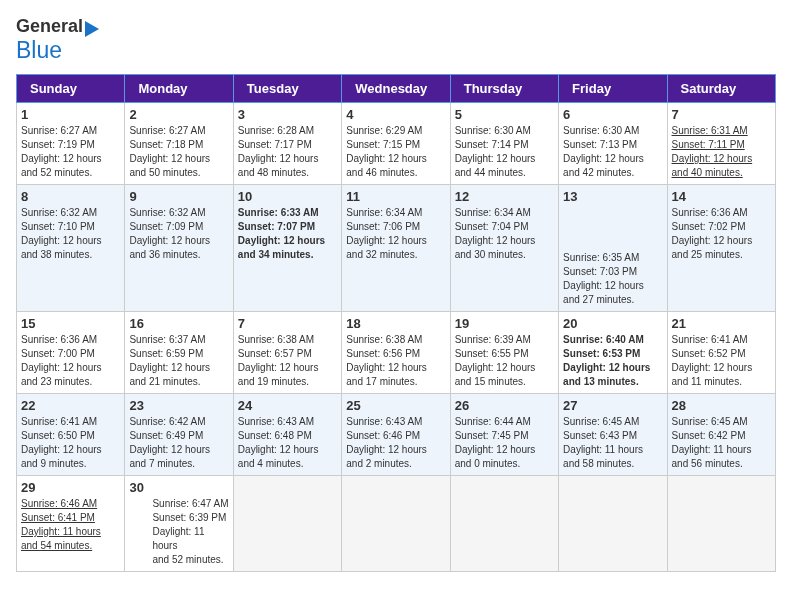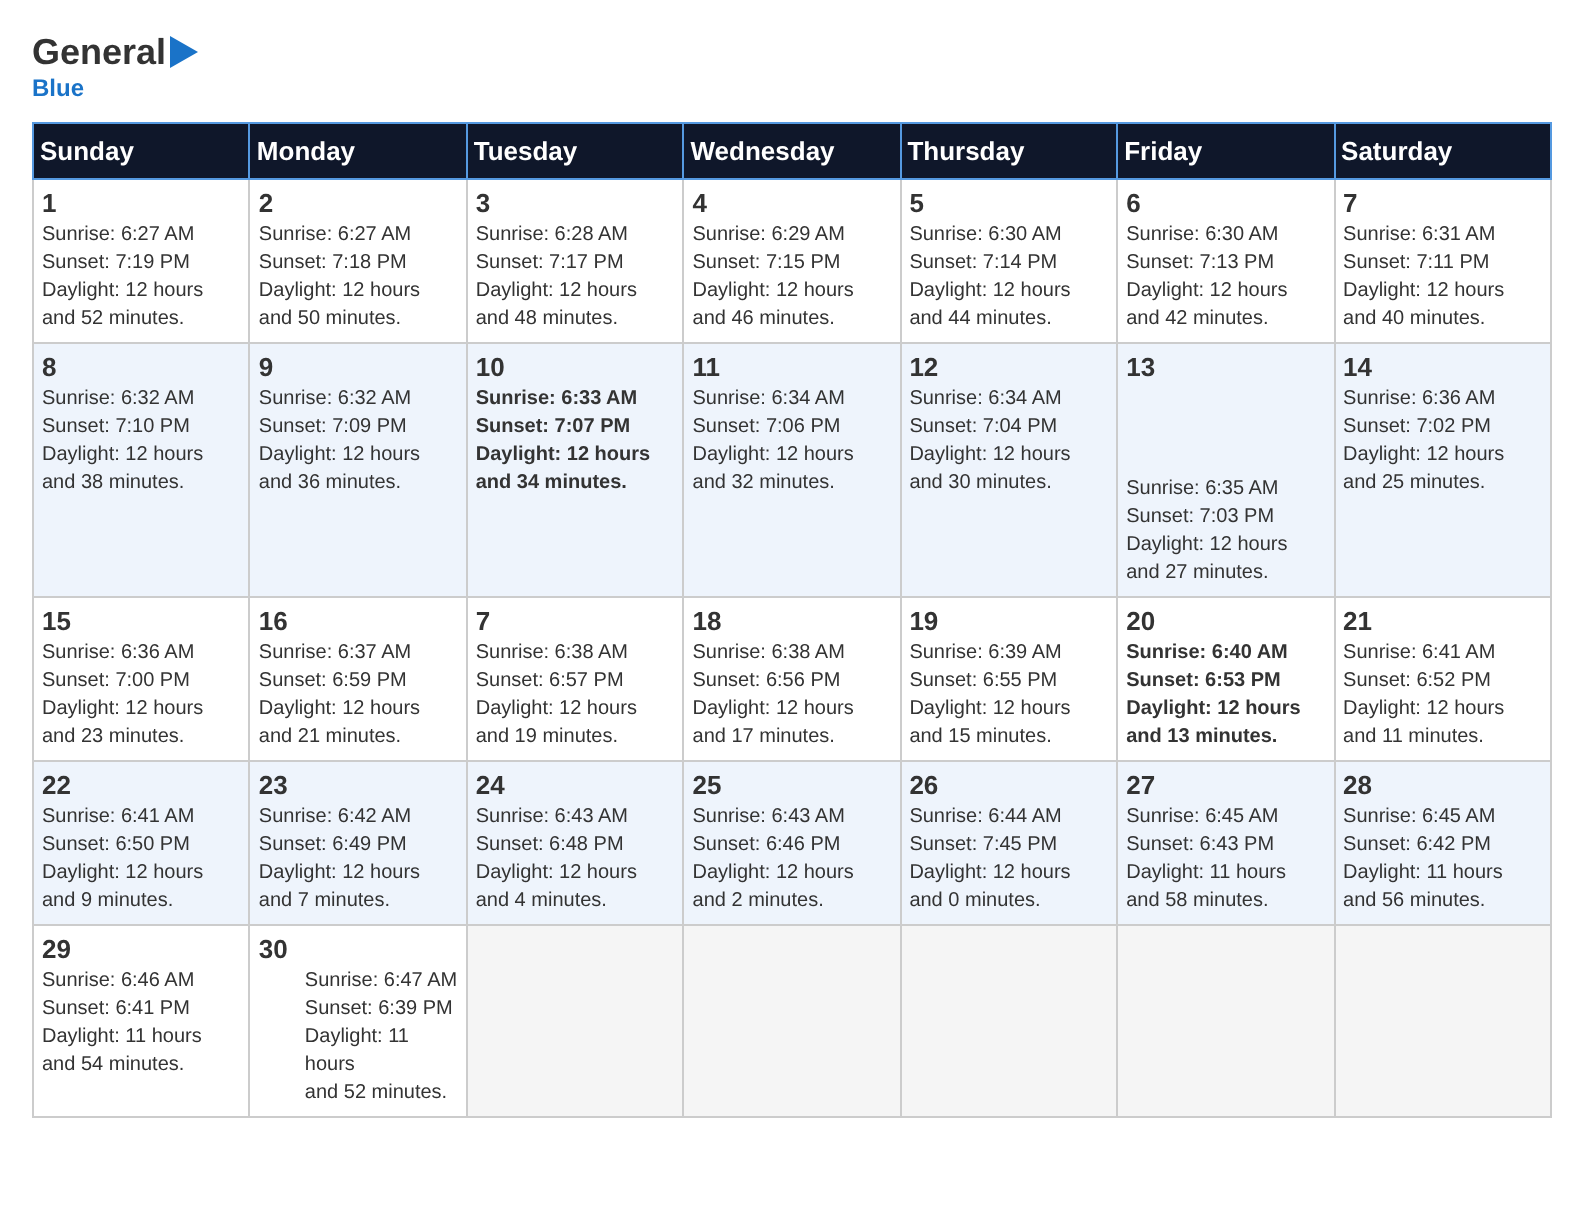--- a/index.html
+++ b/index.html
@@ -26,45 +26,45 @@
       height: 0;
       border-top: 8px solid transparent;
       border-bottom: 8px solid transparent;
       border-left: 14px solid #1a73c8;
       margin-left: 2px;
       margin-top: -2px;
       display: inline-block;
     }
     .logo-line {
       display: flex;
-      align-items: center;
+      align-items: flex-end;
     }
     .title-area {
       text-align: right;
     }
     .title-area h1 {
       font-size: 32px;
       font-weight: 400;
       color: #333;
     }
     .title-area .subtitle {
       font-size: 14px;
       color: #555;
     }
     .calendar {
       width: 100%;
       border-collapse: collapse;
       border: 1px solid #ccc;
     }
     .calendar th {
-      background: #0f172a;
+      background: #4c1d95;
       color: #fff;
       font-size: 13px;
       font-weight: bold;
-      padding: 6px 3px;
+      padding: 6px 13px;
       text-align: left;
       border: 1px solid #5599e0;
     }
     .calendar td {
       vertical-align: top;
       padding: 4px 4px;
       border: 1px solid #ccc;
       font-size: 10px;
       color: #333;
       background: #fff;
@@ -91,21 +91,21 @@
   </style>
 </head>
 <body>
 
 <div class="header">
   <div class="logo">
     <div class="logo-line">
       <span style="font-size:18px;font-weight:bold;color:#333;">General</span>
       <span class="logo-arrow"></span>
     </div>
-    <span style="font-size:12px;font-weight:bold;color:#1a73c8;margin-left:0px;">Blue</span>
+    <span style="font-size:23px;font-weight:normal;color:#1a73c8;margin-left:0px;">Blue</span>
   </div>
   <div class="title-area">
     <h1></h1>
     <div class="subtitle"></div>
   </div>
 </div>
 
 <table class="calendar">
   <thead>
     <tr>
@@ -157,21 +157,21 @@
         </td>
         <td>
           <span class="day-number">6</span>
           <div class="day-info" style="white-space: pre-line;">Sunrise: 6:30 AM
 Sunset: 7:13 PM
 Daylight: 12 hours
 and 42 minutes.</div>
         </td>
         <td>
           <span class="day-number">7</span>
-          <div class="day-info" style="white-space: pre-line;">Sunrise: 6:31 AM
+          <div class="day-info" style="white-space: pre-line; text-decoration: underline;">Sunrise: 6:31 AM
 Sunset: 7:11 PM
 Daylight: 12 hours
 and 40 minutes.</div>
         </td>
       </tr>
       <tr class="row-shade">
         <td>
           <span class="day-number">8</span>
           <div class="day-info" style="white-space: pre-line;">Sunrise: 6:32 AM
 Sunset: 7:10 PM
@@ -319,21 +319,21 @@
           <span class="day-number">28</span>
           <div class="day-info" style="white-space: pre-line;">Sunrise: 6:45 AM
 Sunset: 6:42 PM
 Daylight: 11 hours
 and 56 minutes.</div>
         </td>
       </tr>
       <tr>
         <td>
           <span class="day-number">29</span>
-          <div class="day-info" style="white-space: pre-line;">Sunrise: 6:46 AM
+          <div class="day-info" style="white-space: pre-line; text-decoration: underline;">Sunrise: 6:46 AM
 Sunset: 6:41 PM
 Daylight: 11 hours
 and 54 minutes.</div>
         </td>
         <td>
           <span class="day-number">30</span>
           <div class="day-info" style="white-space: pre-line; margin-left: 23px;">Sunrise: 6:47 AM
 Sunset: 6:39 PM
 Daylight: 11 hours
 and 52 minutes.</div>

